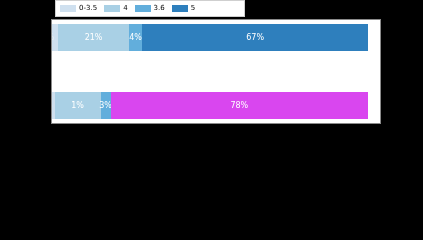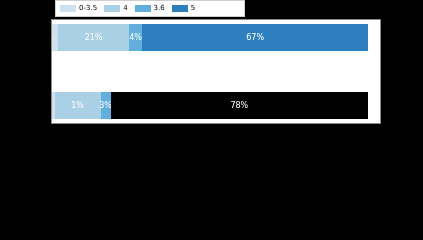--- a/index.html
+++ b/index.html
@@ -141,18 +141,18 @@
       <div class="bar-row">
         <div class="bar-seg" style="background: rgb(207, 224, 239); flex: 0 0 5%;">
           <span class="seg-label" style="color: rgb(232, 238, 242);">5%</span>
         </div>
         <div class="bar-seg" style="background: rgb(169, 208, 229); flex: 0 0 14%;">
           <span class="seg-label" style="color: rgb(255, 255, 255);">1%</span>
         </div>
         <div class="bar-seg" style="background: rgb(98, 174, 220); flex: 0 0 3%;">
           <span class="seg-label" style="color: rgb(255, 255, 255);">3%</span>
         </div>
-        <div class="bar-seg" style="background: #000000; flex: 0 0 78%;">
+        <div class="bar-seg" style="background: #d946ef; flex: 0 0 78%;">
           <span class="seg-label" style="color: rgb(255, 255, 255);">78%</span>
         </div>
       </div>
     </div>
 </div>
 
 </body></html>

